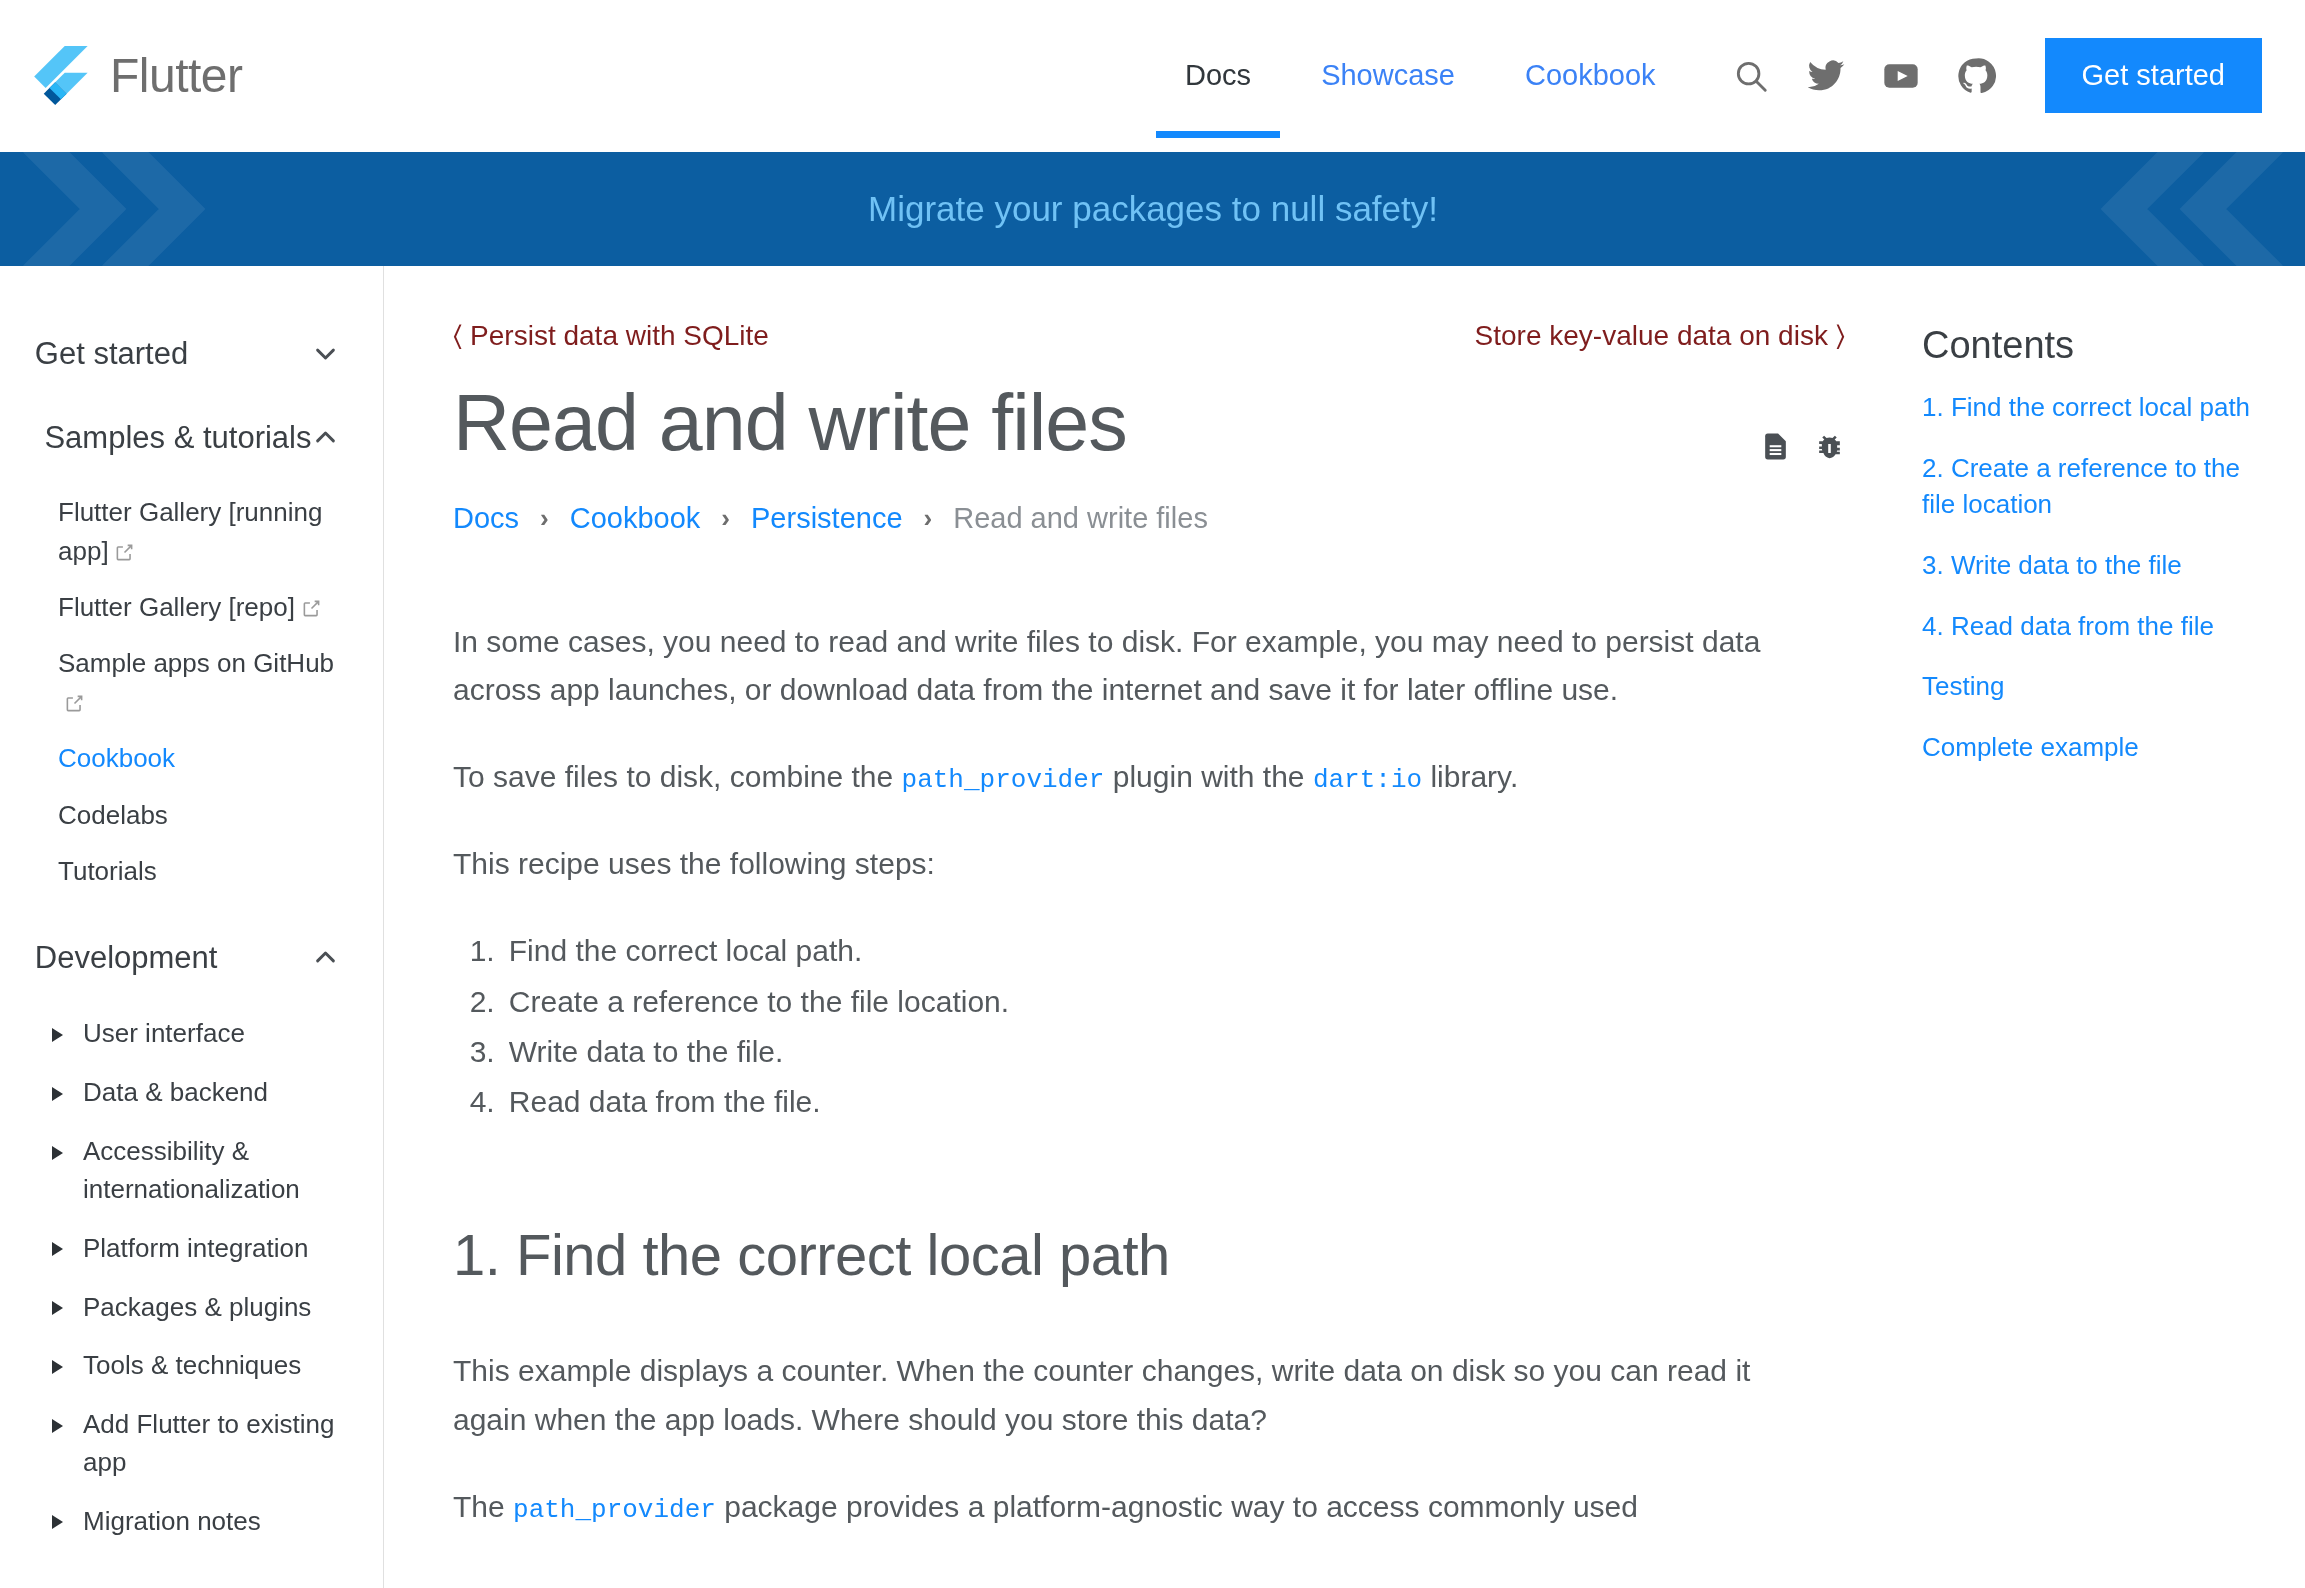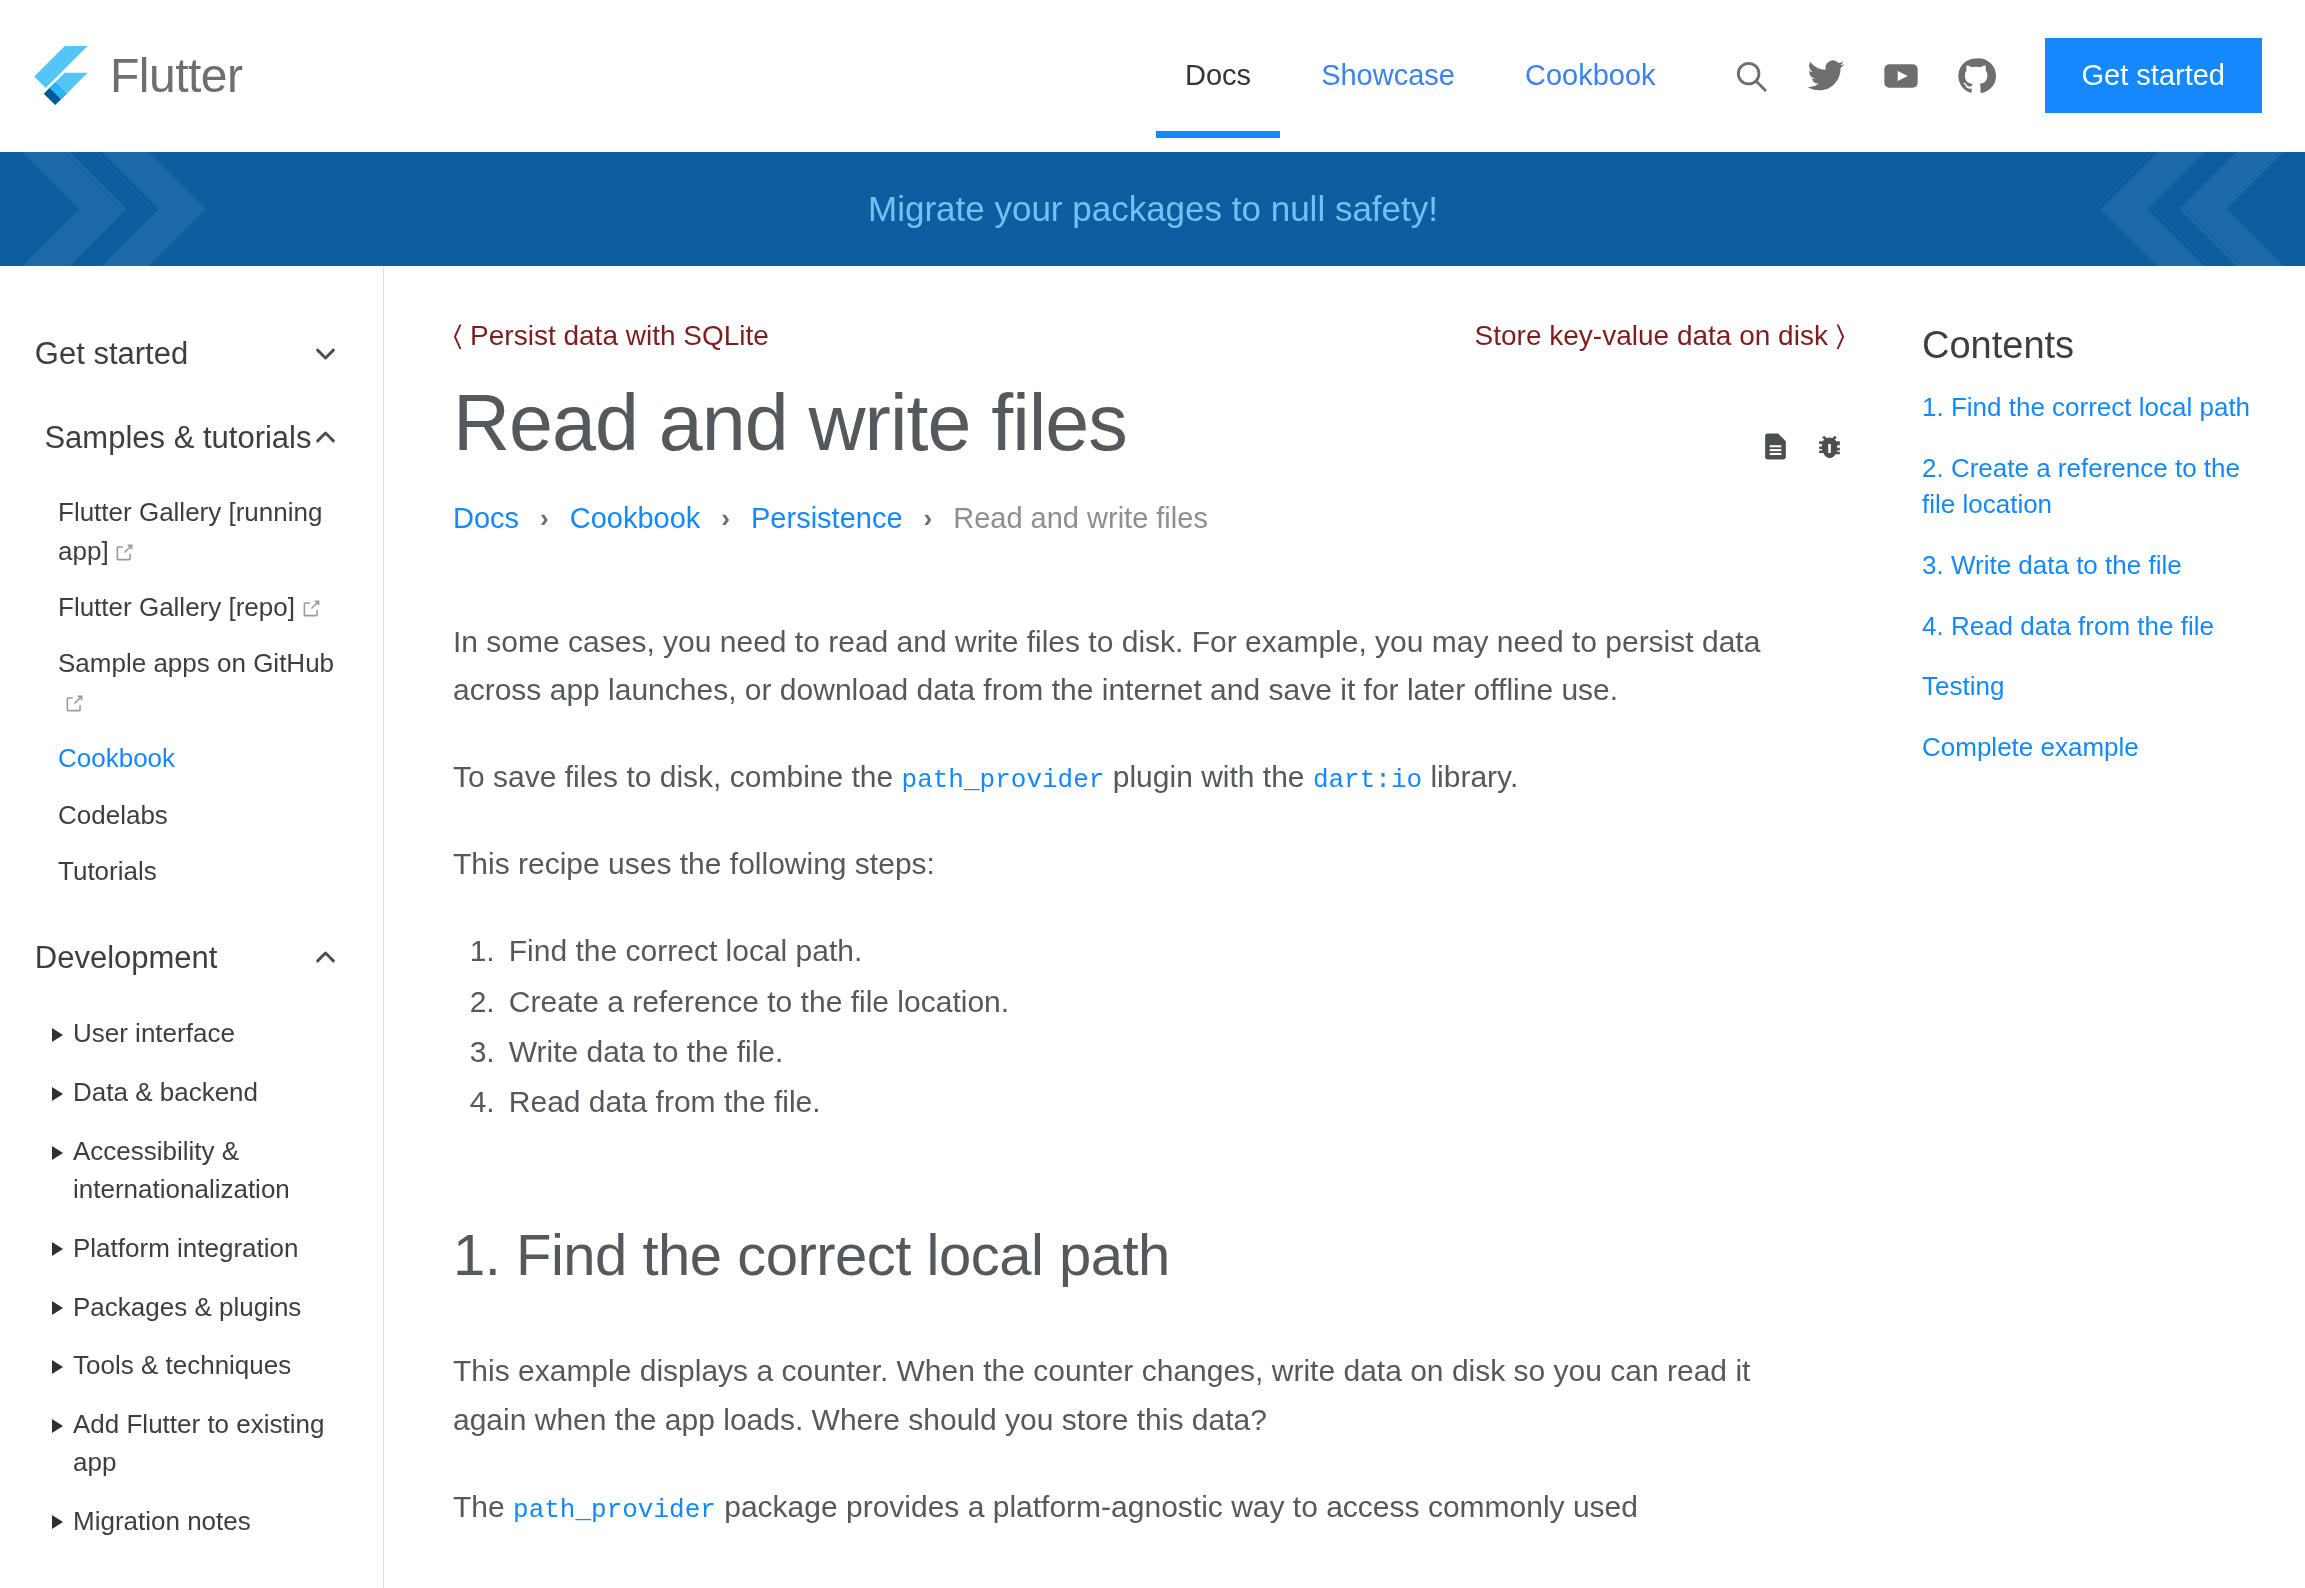--- a/index.html
+++ b/index.html
@@ -171,21 +171,21 @@
   .ext-icon {
     display: inline-block;
     width: 19px; height: 19px;
     margin-left: 6.7px;
     vertical-align: -1.9px;
     color: #9a9a9a;
   }
   .side-sub {
     display: flex;
     align-items: flex-start;
-    gap: 10px;
+    gap: 20px;
     font-size: 26px;
     color: #3a3f44;
     padding: 10.6px 0 10.6px 21px;
     line-height: 1.45;
     text-decoration: none;
   }
   .tri {
     flex: 0 0 auto;
     width: 0; height: 0;
     margin-top: 12.5px;

